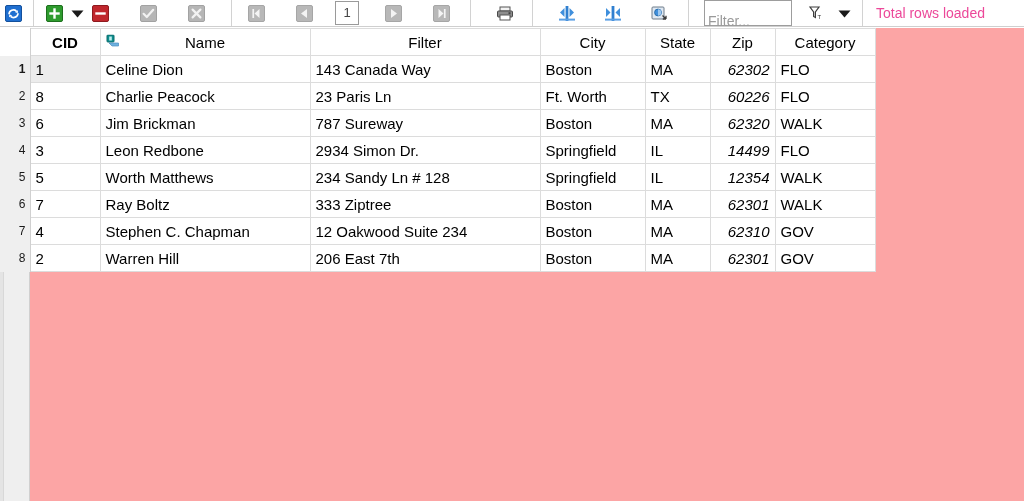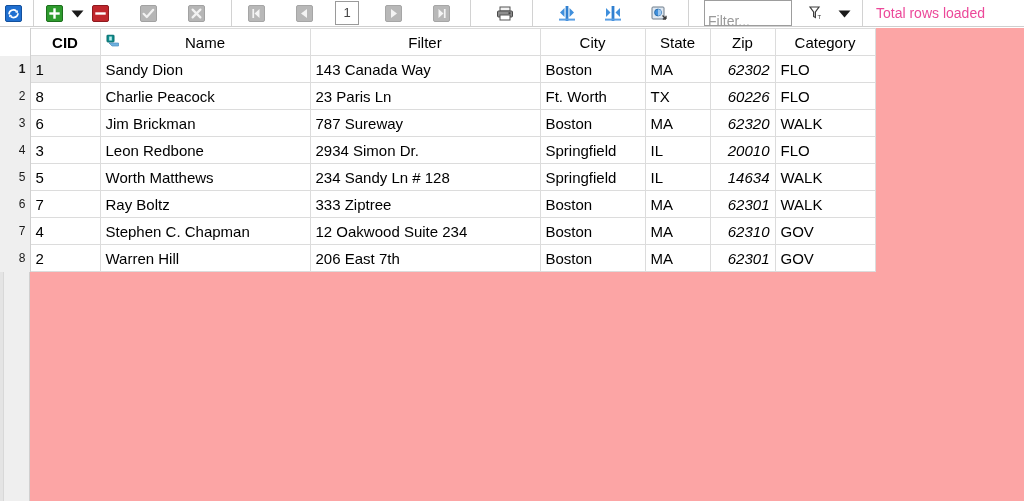--- a/index.html
+++ b/index.html
@@ -387,21 +387,21 @@
             <div class="hdr-inner">
               <span>Category</span>
             </div>
           </th>
         </tr>
       </thead>
       <tbody id="grid-body">
           <tr>
             <td class="rownum current">1</td>
             <td class="c-cid sel-cell">1</td>
-            <td class="c-name">Sandy Dion</td>
+            <td class="c-name">Celine Dion</td>
             <td class="c-addr">143 Canada Way</td>
             <td class="c-city">Boston</td>
             <td class="c-state">MA</td>
             <td class="c-zip num">62302</td>
             <td class="c-cat">FLO</td>
           </tr>
           <tr>
             <td class="rownum">2</td>
             <td class="c-cid">8</td>
             <td class="c-name">Charlie Peacock</td>
@@ -421,31 +421,31 @@
             <td class="c-zip num">62320</td>
             <td class="c-cat">WALK</td>
           </tr>
           <tr>
             <td class="rownum">4</td>
             <td class="c-cid">3</td>
             <td class="c-name">Leon Redbone</td>
             <td class="c-addr">2934 Simon Dr.</td>
             <td class="c-city">Springfield</td>
             <td class="c-state">IL</td>
-            <td class="c-zip num">20010</td>
+            <td class="c-zip num">14499</td>
             <td class="c-cat">FLO</td>
           </tr>
           <tr>
             <td class="rownum">5</td>
             <td class="c-cid">5</td>
             <td class="c-name">Worth Matthews</td>
             <td class="c-addr">234 Sandy Ln # 128</td>
             <td class="c-city">Springfield</td>
             <td class="c-state">IL</td>
-            <td class="c-zip num">14634</td>
+            <td class="c-zip num">12354</td>
             <td class="c-cat">WALK</td>
           </tr>
           <tr>
             <td class="rownum">6</td>
             <td class="c-cid">7</td>
             <td class="c-name">Ray Boltz</td>
             <td class="c-addr">333 Ziptree</td>
             <td class="c-city">Boston</td>
             <td class="c-state">MA</td>
             <td class="c-zip num">62301</td>

